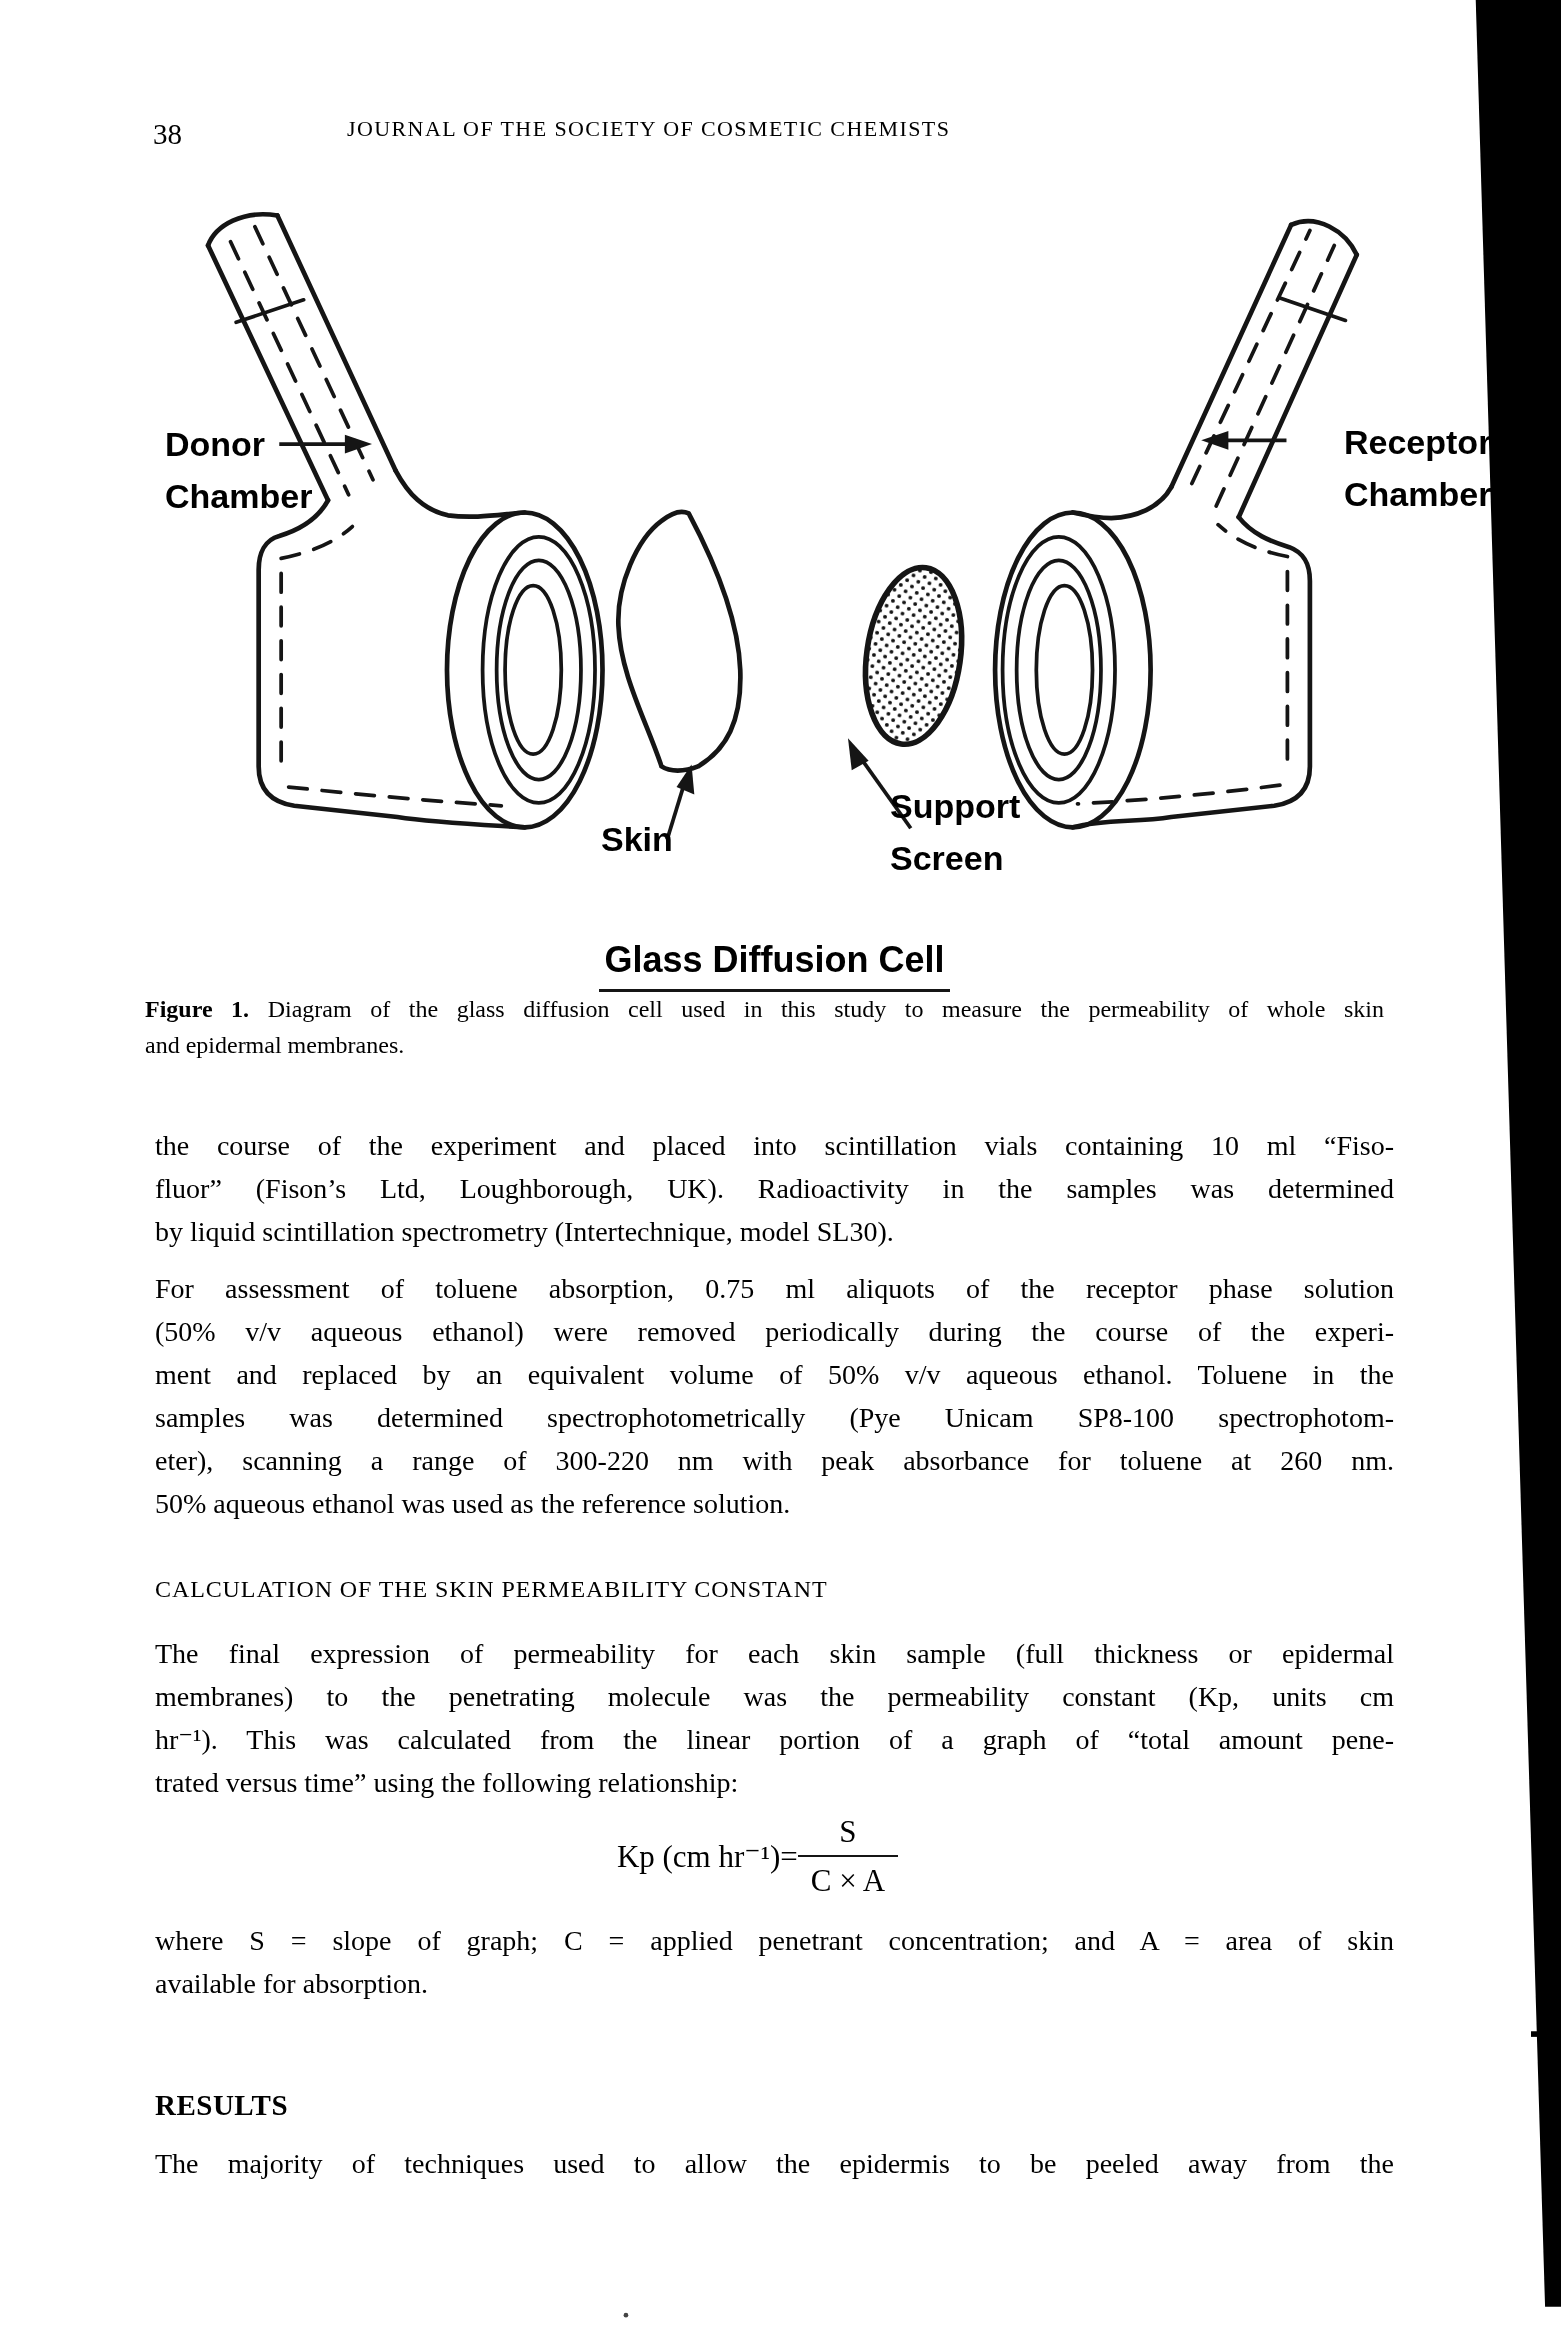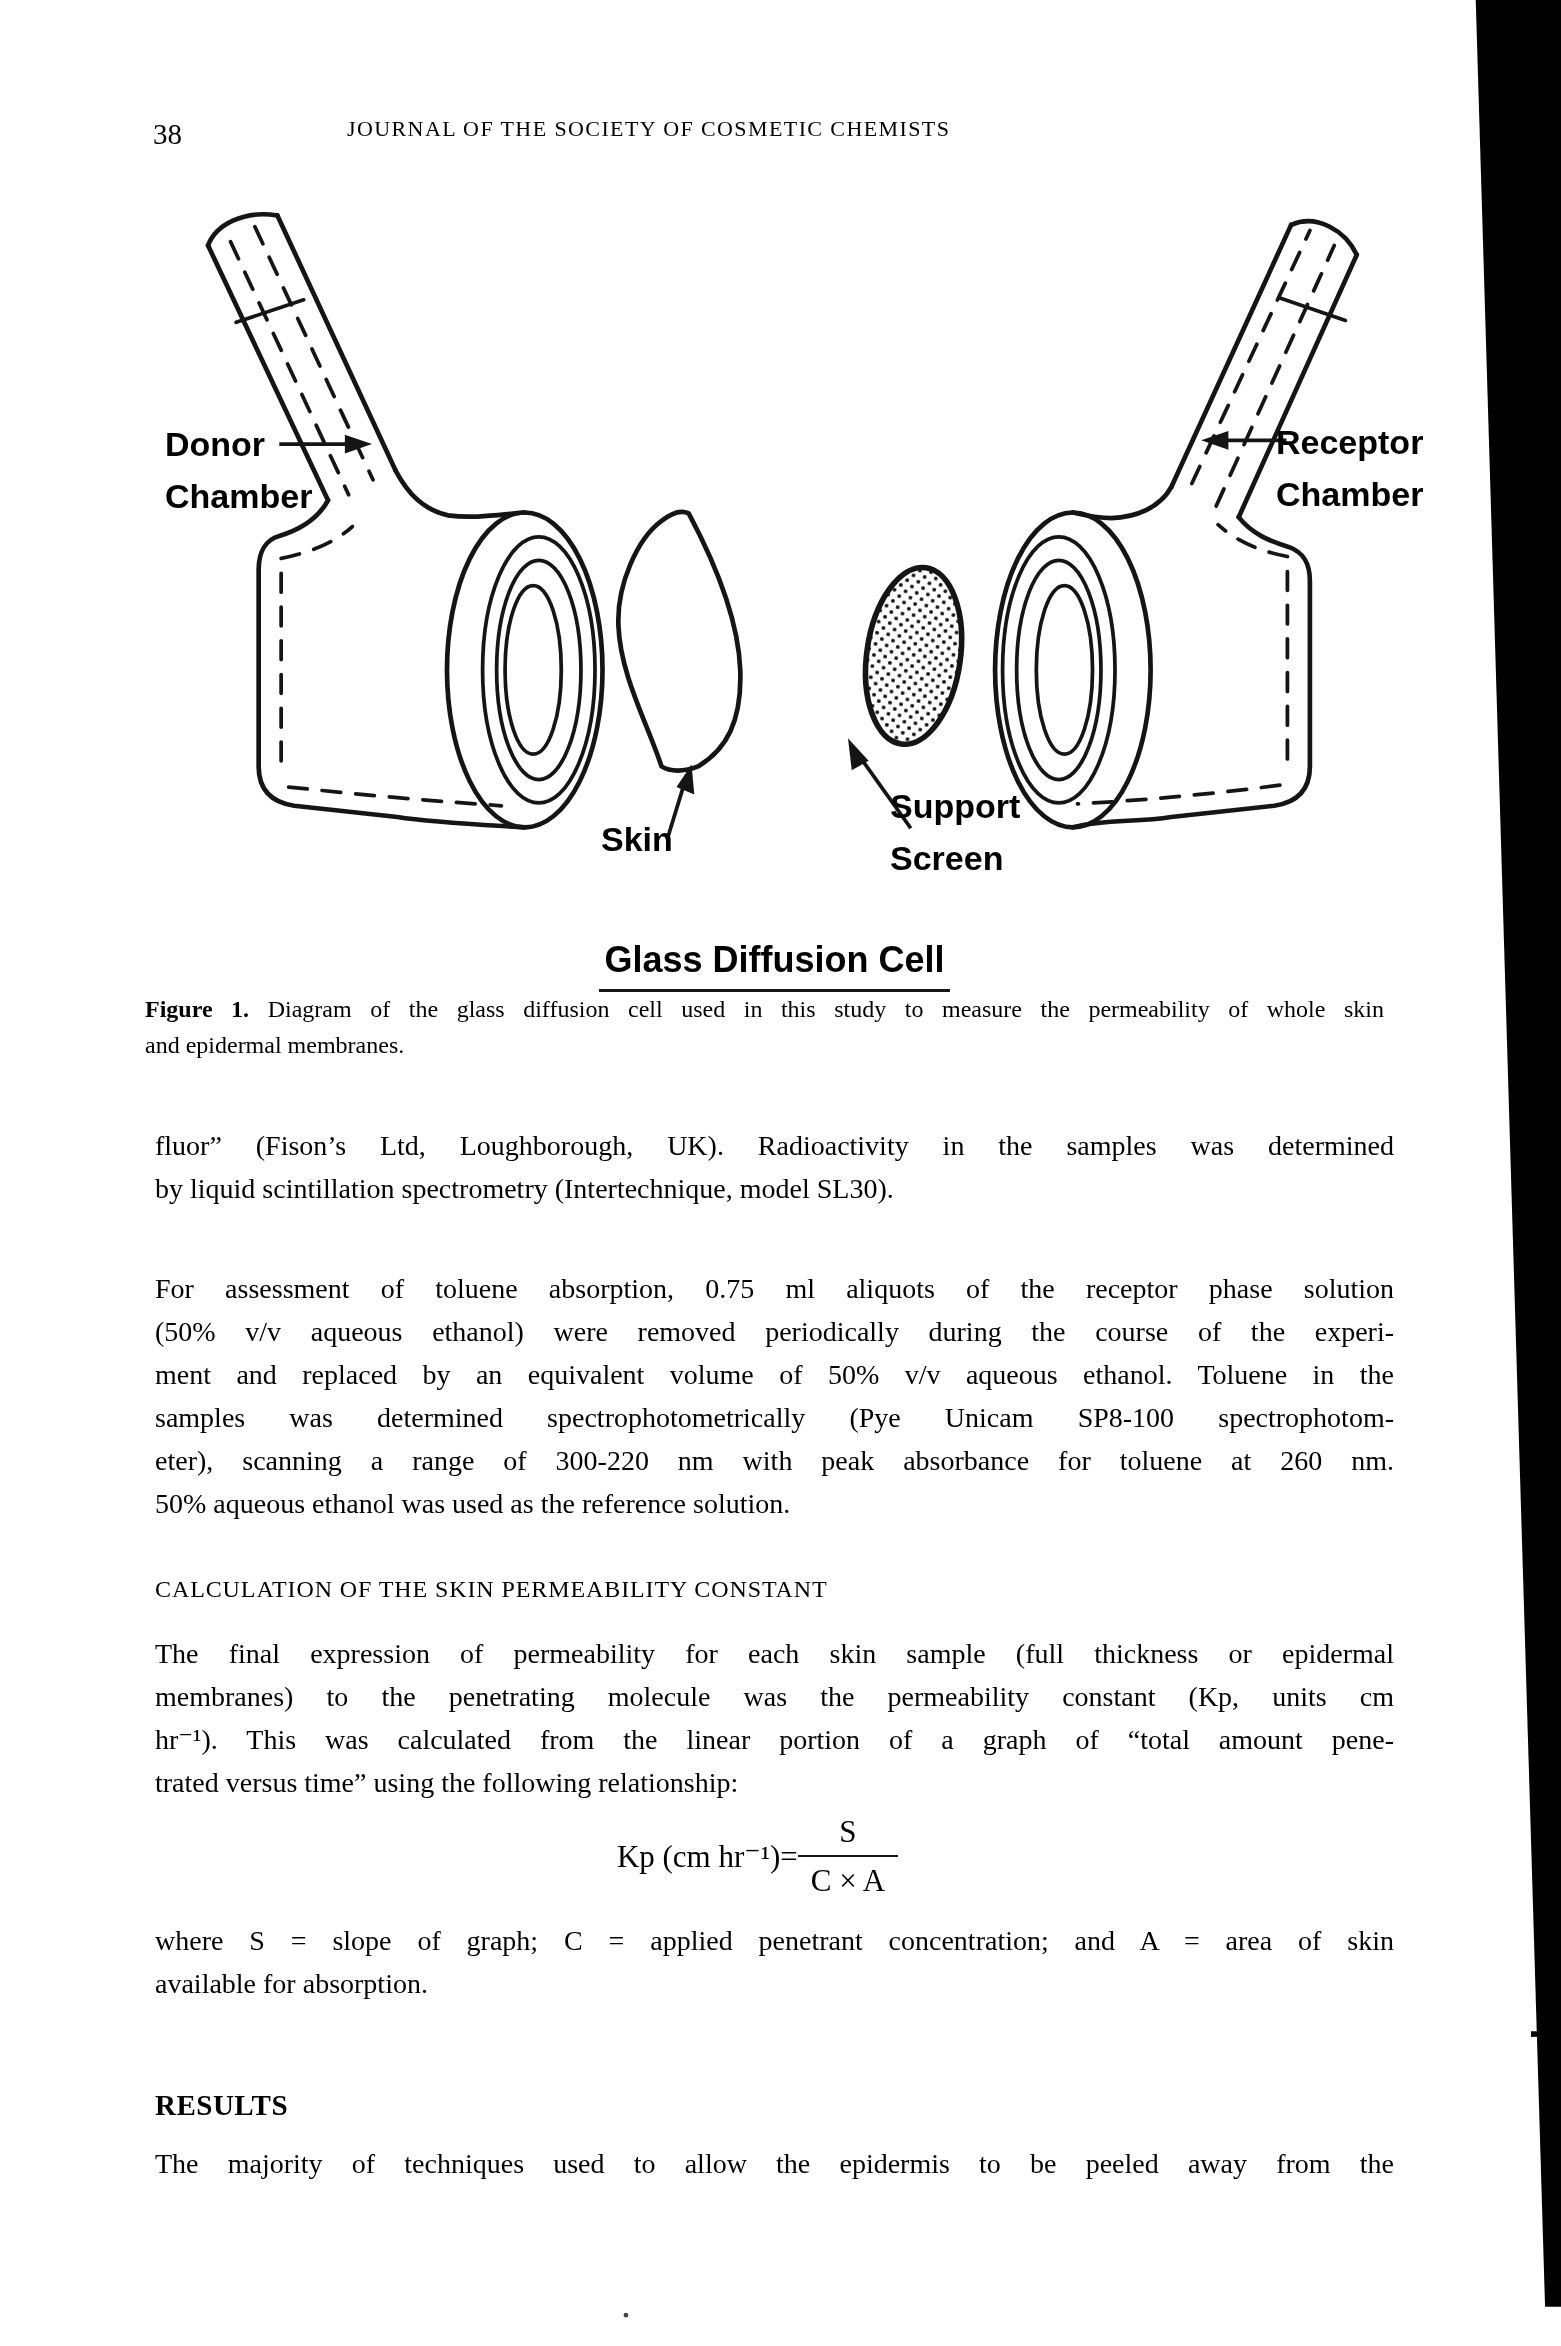--- a/index.html
+++ b/index.html
@@ -11,21 +11,21 @@
   .abs{position:absolute;}
   
   .pagenum{left:153px;top:118px;font-size:29px;}
   .jtitle{left:347px;top:116px;font-size:22px;letter-spacing:1.4px;white-space:nowrap;}
   
   .diagram-layer{left:0;top:0;width:1562px;height:2347px;pointer-events:none;}
   
   .dlabel{font-family:"Liberation Sans","DejaVu Sans",sans-serif;font-weight:700;
           font-size:34px;line-height:52px;white-space:nowrap;}
   .lab-donor{left:165px;top:418px;}
-  .lab-receptor{left:1276px;top:416px;}
+  .lab-receptor{left:1344px;top:416px;}
   .lab-skin{left:601px;top:813px;}
   .lab-support{left:890px;top:780px;}
   
   .figtitle-wrap{left:155px;top:939px;width:1239px;text-align:center;}
   .figtitle{display:inline-block;font-family:"Liberation Sans","DejaVu Sans",sans-serif;
             font-weight:700;font-size:36px;border-bottom:3.7px solid #151515;padding:0 5.6px 7.5px;}
   .caption{left:145px;top:991px;width:1239px;font-size:24px;line-height:36px;}
   .cap1{text-align:justify;text-align-last:justify;}
   .figlabel{font-weight:700;}
   
@@ -153,20 +153,21 @@
   </div>
   <div class="abs caption">
     <div class="cap1">
       <span class="figlabel">Figure 1.</span>
       <span>Diagram of the glass diffusion cell used in this study to measure the permeability of whole skin</span>
     </div>
     <div>and epidermal membranes.</div>
   </div>
 
   <div class="abs para p1">
+      <div class="jl">the course of the experiment and placed into scintillation vials containing 10 ml “Fiso-</div>
       <div class="jl">fluor” (Fison’s Ltd, Loughborough, UK). Radioactivity in the samples was determined</div>
       <div class="jl jl-last">by liquid scintillation spectrometry (Intertechnique, model SL30).</div>
     </div>
   <div class="abs para p2">
       <div class="jl">For assessment of toluene absorption, 0.75 ml aliquots of the receptor phase solution</div>
       <div class="jl">(50% v/v aqueous ethanol) were removed periodically during the course of the experi-</div>
       <div class="jl">ment and replaced by an equivalent volume of 50% v/v aqueous ethanol. Toluene in the</div>
       <div class="jl">samples was determined spectrophotometrically (Pye Unicam SP8-100 spectrophotom-</div>
       <div class="jl">eter), scanning a range of 300-220 nm with peak absorbance for toluene at 260 nm.</div>
       <div class="jl jl-last">50% aqueous ethanol was used as the reference solution.</div>

